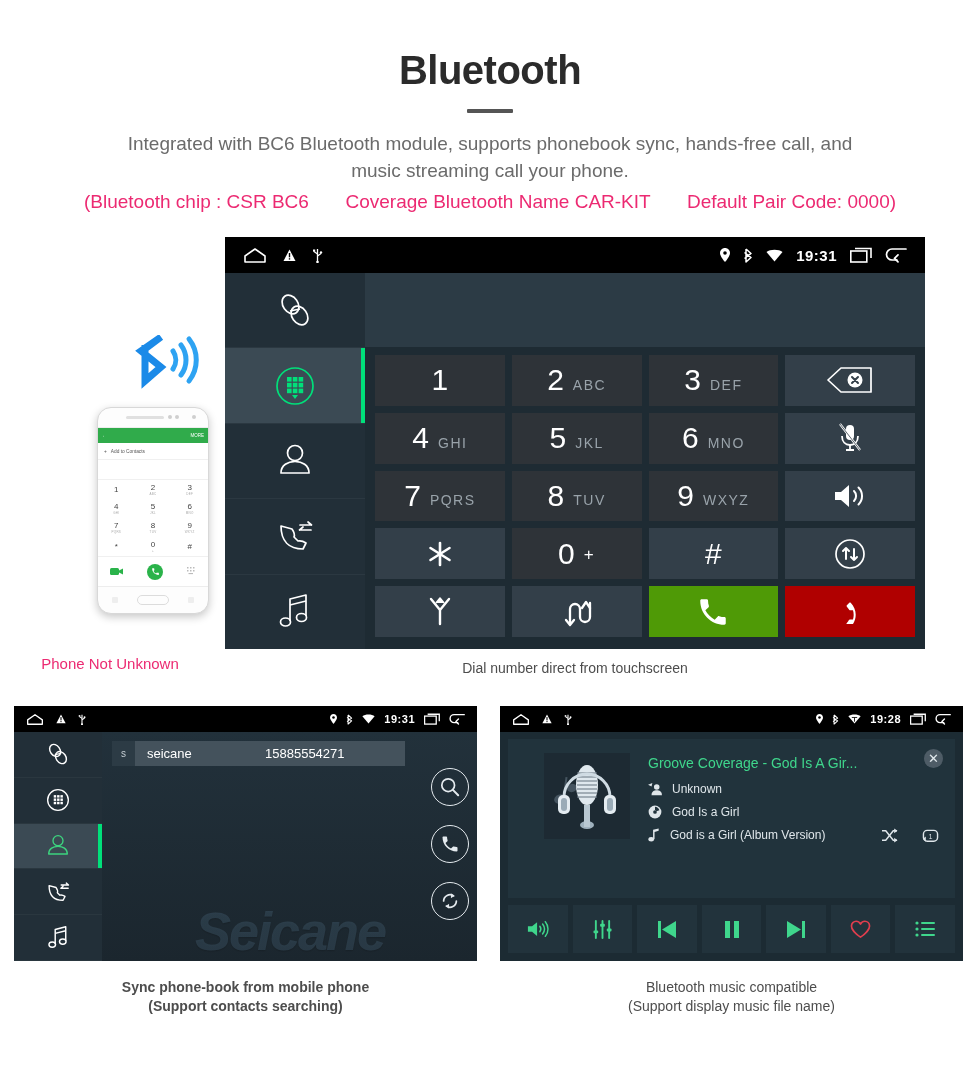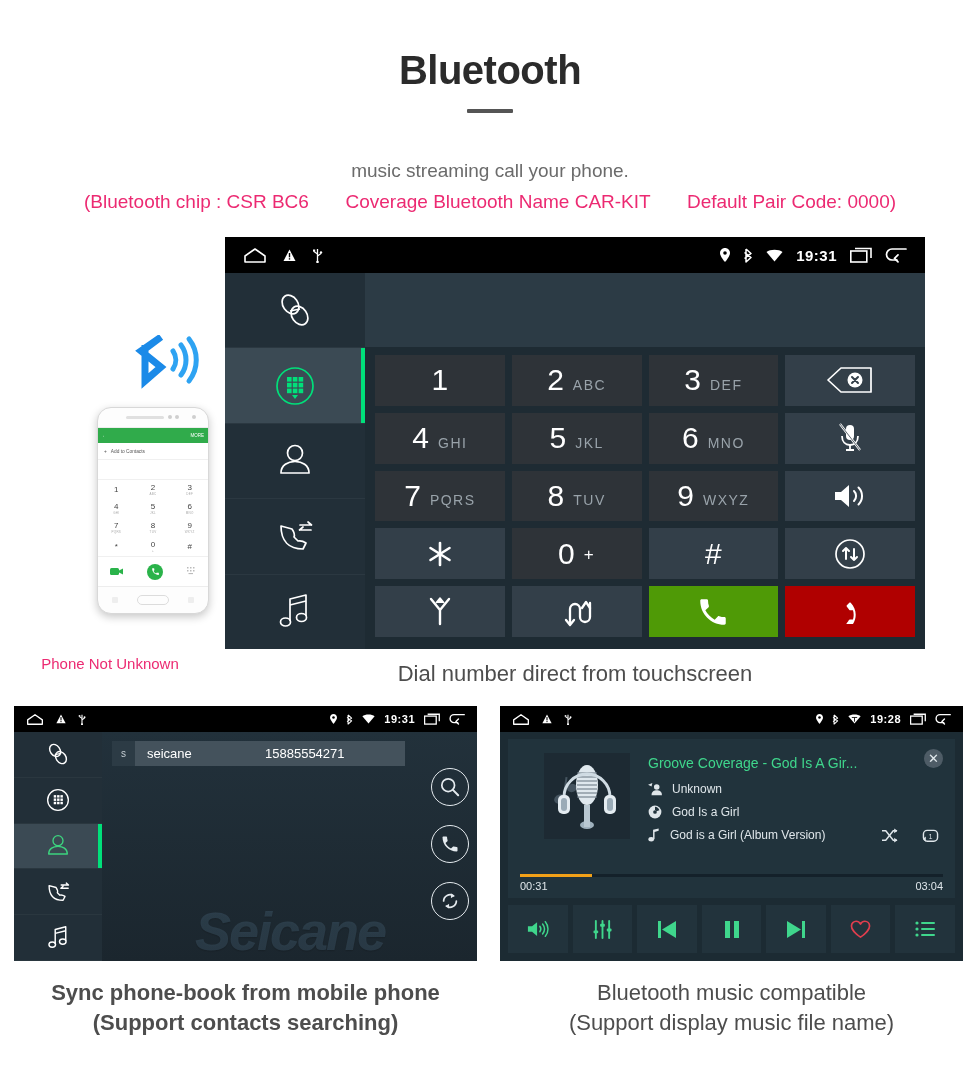--- a/index.html
+++ b/index.html
@@ -106,21 +106,21 @@
   }
   .key.fn { background: #333f49; }
   .key .num { font-size: 30px; font-weight: 300; line-height: 1; }
   .key .letters { font-size: 14px; color: #99a3aa; letter-spacing: 1.5px; padding-top: 9px; }
   .key.call { background: #4f9a06; }
   .key.end { background: #b00000; }
 
   .caption {
     position: absolute;
     text-align: center;
-    font-size: 22px;
+    font-size: 14px;
     color: #4d4d4d;
     line-height: 1.36;
   }
   .cap-main { left: 225px; top: 659px; width: 700px; }
 
   
   .phone-area { position: absolute; left: 45px; top: 335px; width: 175px; height: 335px; }
   .bt-badge { position: absolute; left: 72px; top: 0px; width: 96px; height: 58px; }
   .phone-body {
     position: absolute; left: 52px; top: 72px;
@@ -239,21 +239,21 @@
   .cap-right { left: 500px; top: 978px; width: 463px; }
 
   svg { display: block; }
 </style>
 </head>
 <body>
 
 <div class="page-title">Bluetooth</div>
 <div class="title-rule"></div>
 <div class="subtitle">
-  <br>
+  <span>Integrated with BC6 Bluetooth module, supports phonebook sync, hands-free call, and</span><br>
   <span>music streaming call your phone.</span>
 </div>
 <div class="chip-line">
   <span class="seg">(Bluetooth chip : CSR BC6</span>
   <span class="chip-gap"></span>
   <span class="seg">Coverage Bluetooth Name CAR-KIT</span>
   <span class="chip-gap"></span>
   <span class="seg">Default Pair Code: 0000)</span>
 </div>
 
@@ -912,29 +912,20 @@
             </svg>
           </span>
         <span>
             <svg width="17" height="16" viewBox="0 0 18 17">
               <rect x="1.5" y="2.5" width="15" height="11.5" rx="4" fill="none" stroke="#dfe6ea" stroke-width="1.5"></rect>
               <path d="M4 14.5 L1 11.5 L4 9" fill="#dfe6ea"></path>
               <text x="9" y="11.4" font-size="7" fill="#dfe6ea" text-anchor="middle" font-family="Liberation Sans, sans-serif">1</text>
             </svg>
           </span>
       </div>
-      <div class="progress-area">
-        <div class="bar-track">
-            <div class="bar-fill" style="width: 17%; background: rgb(242, 161, 24);"></div>
-          </div>
-        <div class="time-row">
-          <span>00:31</span>
-          <span>03:04</span>
-        </div>
-      </div>
     </div>
 
     <div class="ctrl-row">
       <div class="ctrl">
         <span>
             <svg width="22" height="18" viewBox="0 0 24 19">
               <path d="M1 6.5 L5.5 6.5 L11 2 L11 17 L5.5 12.5 L1 12.5 Z" fill="#3fd68c"></path>
               <path d="M14 6.5 A5 5 0 0 1 14 12.5" fill="none" stroke="#3fd68c" stroke-width="1.6" stroke-linecap="round"></path>
               <path d="M17 4 A9 9 0 0 1 17 15" fill="none" stroke="#3fd68c" stroke-width="1.6" stroke-linecap="round"></path>
               <path d="M20 1.5 L20 1.5 A12.5 12.5 0 0 1 20 17.5" fill="none" stroke="#3fd68c" stroke-width="1.6" stroke-linecap="round"></path>

